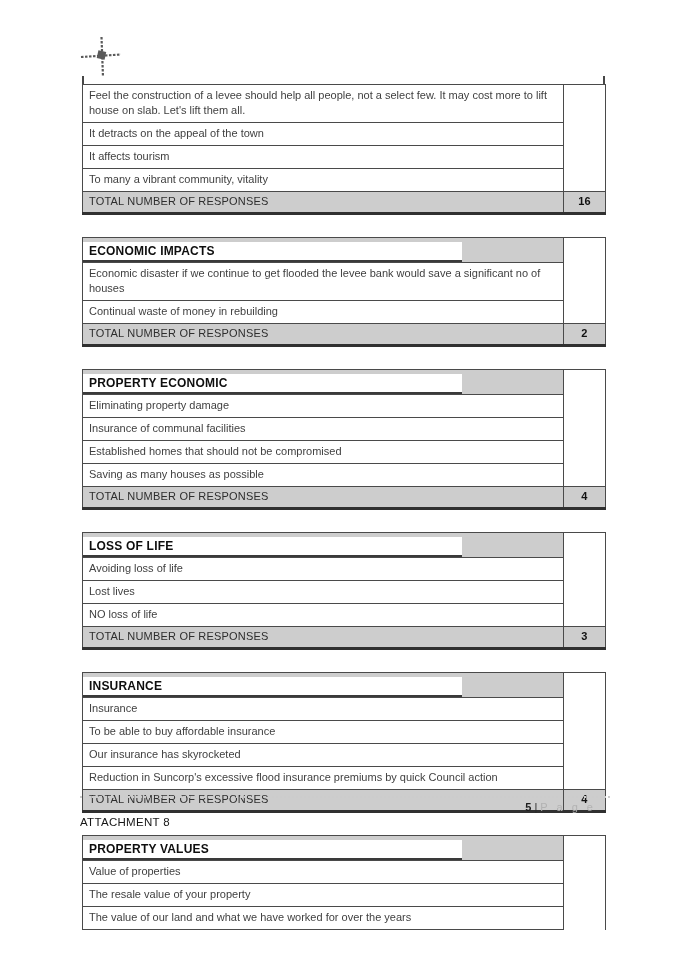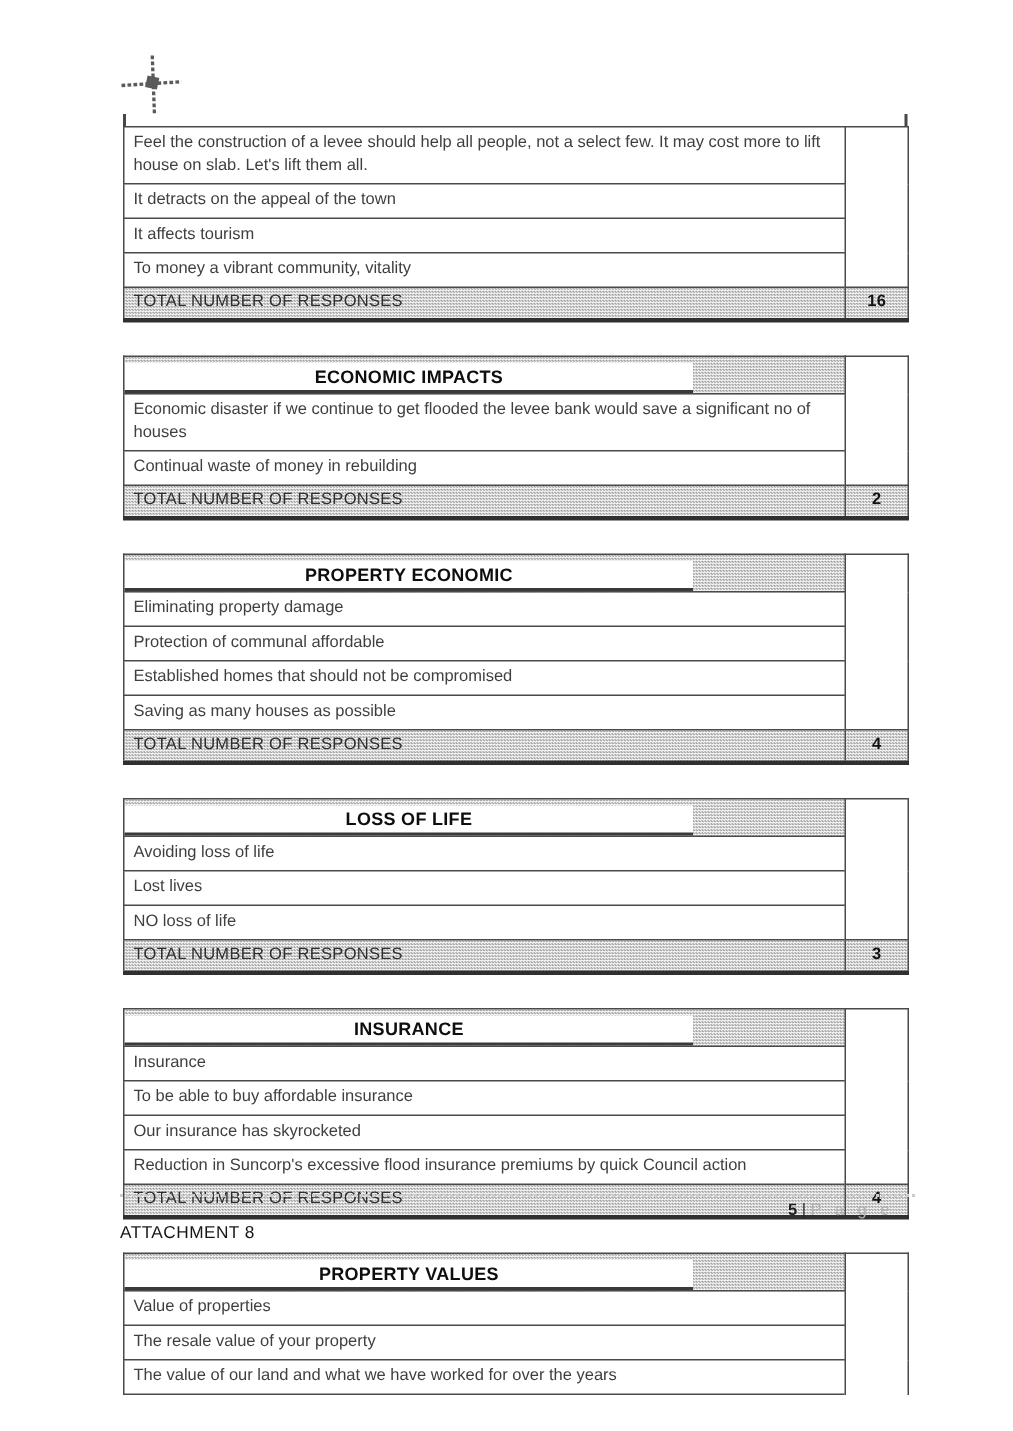--- a/index.html
+++ b/index.html
@@ -51,21 +51,20 @@
     background: #ffffff;
     width: 79%;
     border-bottom: 2px solid #3a3a3a;
     padding: 2px 6px 1px 6px;
     font-weight: bold;
     font-size: 12px;
     letter-spacing: 0.2px;
     color: #0e0e0e;
     box-sizing: border-box;
     white-space: nowrap;
-    text-align: center;
   }
 
   td.merge { border-bottom: 1.5px solid #4a4a4a; }
   td.merge-open { border-bottom: none; }
 
   tr.total td {
     border-top: 1.5px solid #454545;
     border-bottom: 3px solid #303030;
     padding: 2px 6px 3px 6px;
     color: #2e2e2e;
@@ -111,21 +110,21 @@
           <td class="resp">Feel the construction of a levee should help all people, not a select few. It may cost more to lift house on slab. Let's lift them all.</td>
         <td class="merge" rowspan="4"></td>
         </tr>
     <tr>
           <td class="resp">It detracts on the appeal of the town</td>
         </tr>
     <tr>
           <td class="resp">It affects tourism</td>
         </tr>
     <tr>
-          <td class="resp">To money a vibrant community, vitality</td>
+          <td class="resp">To many a vibrant community, vitality</td>
         </tr>
     <tr class="total">
       <td class="shade">TOTAL NUMBER OF RESPONSES</td>
       <td class="shade num">16</td>
     </tr>
   </tbody>
     </table>
 
   <table class="t">
     <colgroup>
@@ -161,21 +160,21 @@
         <tr>
       <td class="hcell shade">
         <div class="hband">PROPERTY ECONOMIC</div>
       </td>
       <td class="merge" rowspan="5"></td>
     </tr>
     <tr>
           <td class="resp">Eliminating property damage</td>
         </tr>
     <tr>
-          <td class="resp">Protection of communal affordable</td>
+          <td class="resp">Insurance of communal facilities</td>
         </tr>
     <tr>
           <td class="resp">Established homes that should not be compromised</td>
         </tr>
     <tr>
           <td class="resp">Saving as many houses as possible</td>
         </tr>
     <tr class="total">
       <td class="shade">TOTAL NUMBER OF RESPONSES</td>
       <td class="shade num">4</td>

